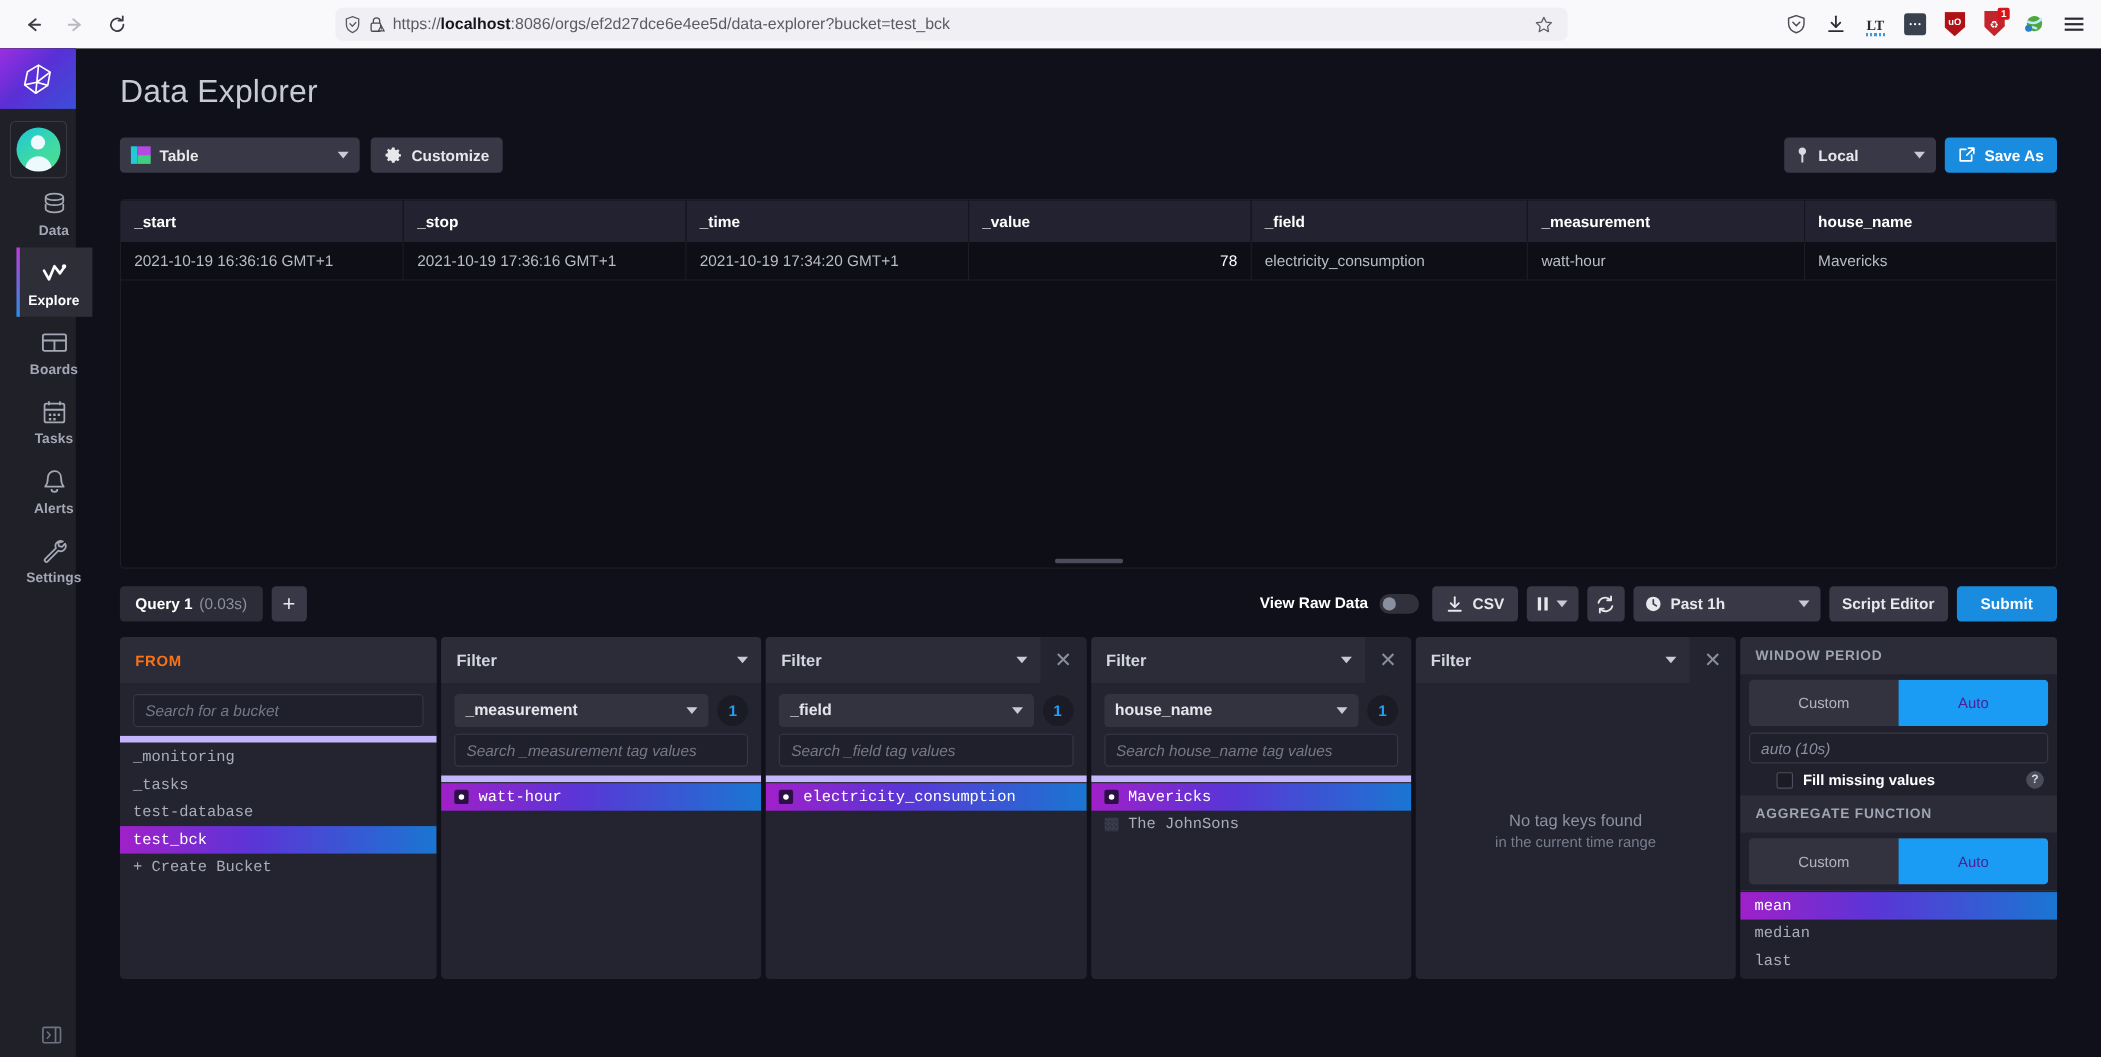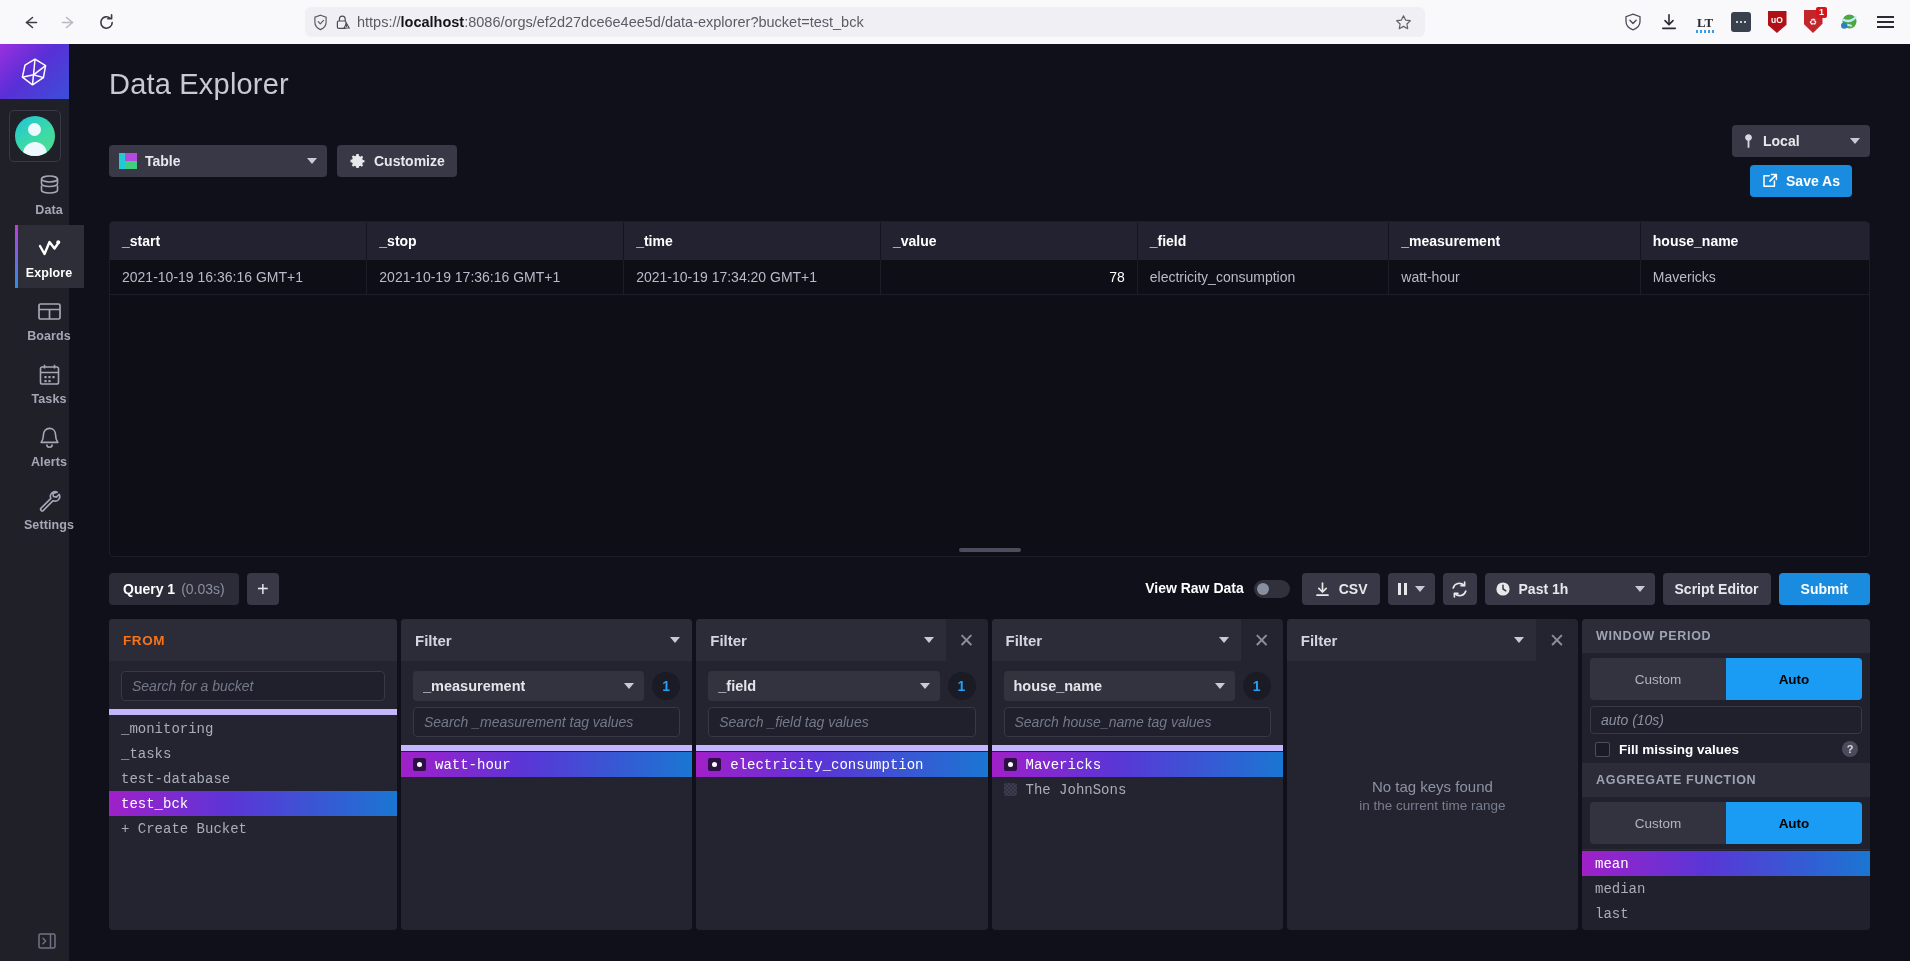--- a/index.html
+++ b/index.html
@@ -133,21 +133,21 @@
   .page { flex: 1; display: flex; flex-direction: column; background: #0f1019; min-width: 0; }
   .page-head { padding: 24px 40px 0 40px; }
   .page-title {
     font-size: 29px; font-weight: 400; color: #c6cad4; letter-spacing: .2px;
   }
 
   
   .viz-toolbar {
     display: flex; align-items: center; padding: 24px 40px 0 40px; gap: 10px;
   }
-  .toolbar-right { margin-left: auto; display: flex; align-items: center; gap: 8px; flex-direction: column; }
+  .toolbar-right { margin-left: auto; display: flex; align-items: center; gap: 8px; }
   .btn {
     height: 32px; border-radius: 4px; background: #383846; color: #e7e8eb;
     font-size: 14px; font-weight: 700; display: flex; align-items: center;
     gap: 8px; padding: 0 12px; cursor: pointer; border: none;
     font-family: "Liberation Sans", sans-serif; white-space: nowrap;
   }
   .btn-primary { background: #1a8cdf; color: #fff; }
   .dd {
     height: 32px; background: #383846; border-radius: 4px; display: flex;
     align-items: center; gap: 8px; padding: 0 10px; cursor: pointer;
@@ -317,29 +317,29 @@
     letter-spacing: .7px; flex-shrink: 0;
   }
   .seg {
     display: flex; margin: 5px 8px; height: 42px; background: #32333f;
     border-radius: 4px; overflow: hidden; cursor: pointer; flex-shrink: 0;
   }
   .seg div {
     flex: 1; display: flex; align-items: center; justify-content: center;
     font-size: 13.5px; color: #b0b4c0;
   }
-  .seg div.on { background: #1a9cf5; color: #000000; font-weight: 700; }
+  .seg div.on { background: #1a9cf5; color: #4c1d95; font-weight: 400; }
   .auto-field {
     margin: 1px 8px 4px 8px; height: 28px; background: #1f202b;
     border: 1px solid #383846; border-radius: 4px; display: flex;
     align-items: center; padding: 0 10px; color: #8a8f9f; font-size: 14px;
     font-style: italic; flex-shrink: 0;
   }
   .fill-row {
-    display: flex; align-items: center; gap: 9px; padding: 3px 12px 6px 13px; flex-shrink: 0;
+    display: flex; align-items: center; gap: 9px; padding: 3px 12px 6px 13px; flex-shrink: 0; margin-left: 20px;
   }
   .fill-box {
     width: 15px; height: 15px; border: 1px solid #4d4e5e; border-radius: 2px;
     background: #1a1b24; cursor: pointer; flex-shrink: 0;
   }
   .fill-lbl { color: #ffffff; font-size: 13.5px; font-weight: 700; }
   .help-dot {
     margin-left: auto; width: 16px; height: 16px; border-radius: 50%;
     background: #4b4c5b; color: #d6d9e0; font-size: 11px; font-weight: 700;
     display: flex; align-items: center; justify-content: center; cursor: pointer;

